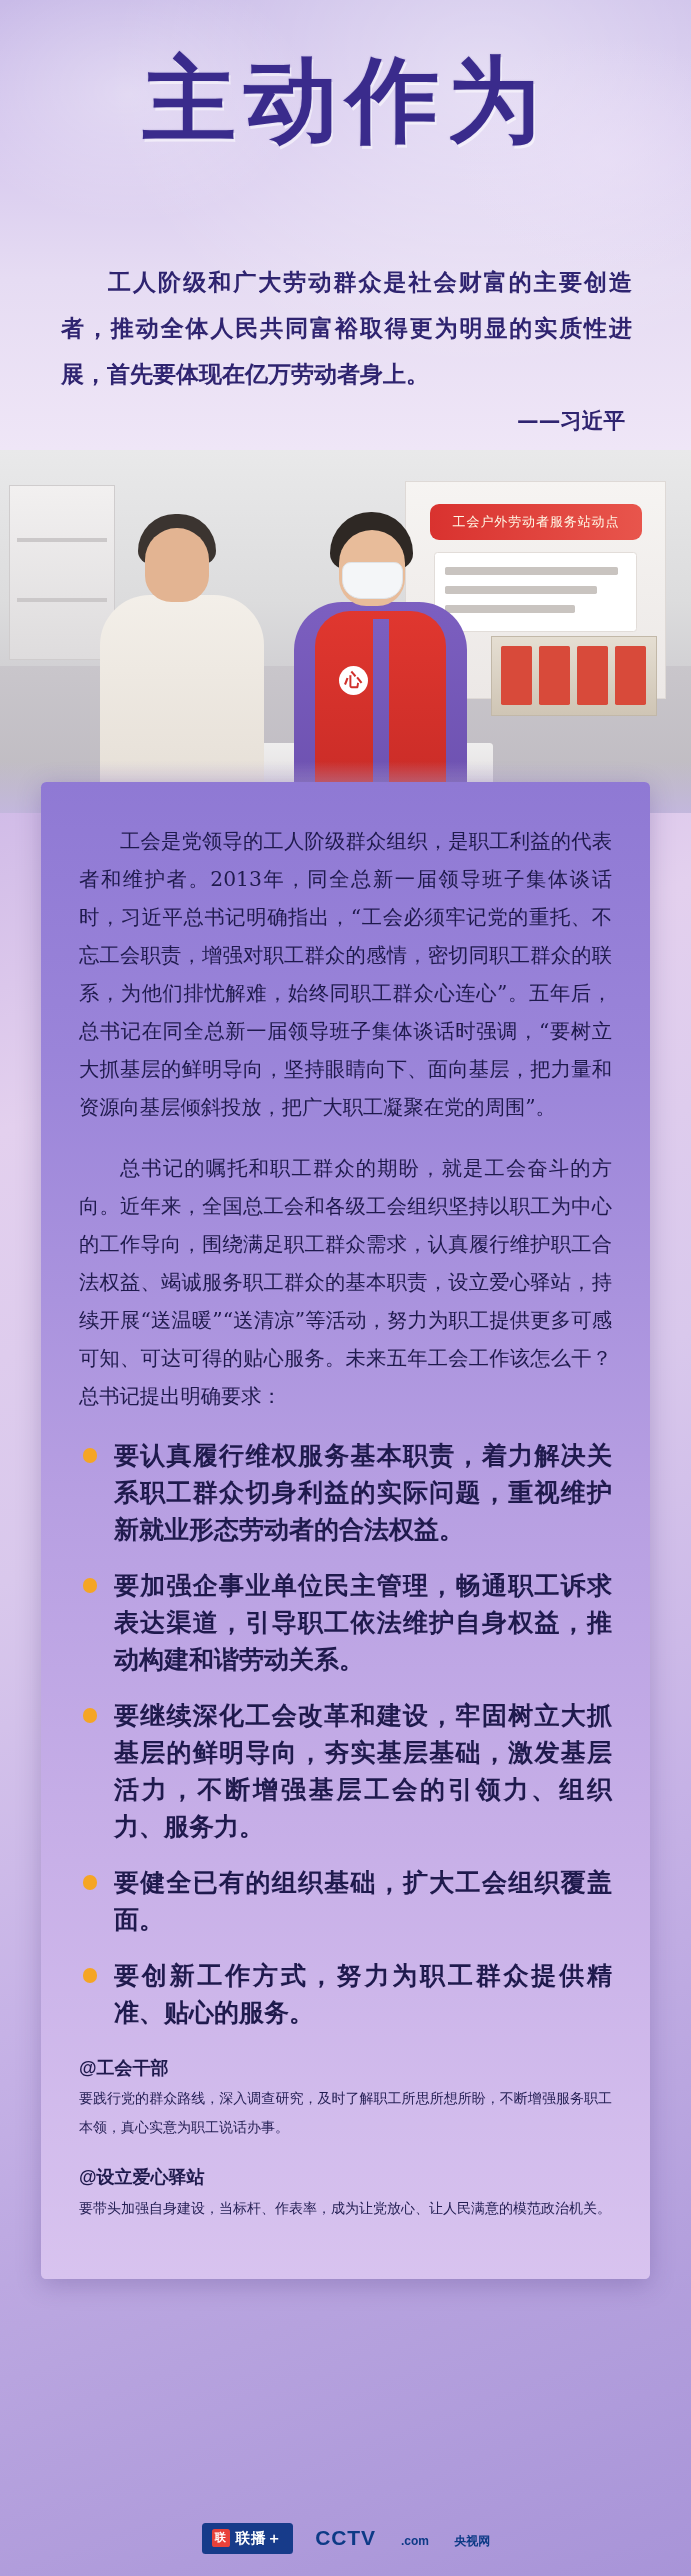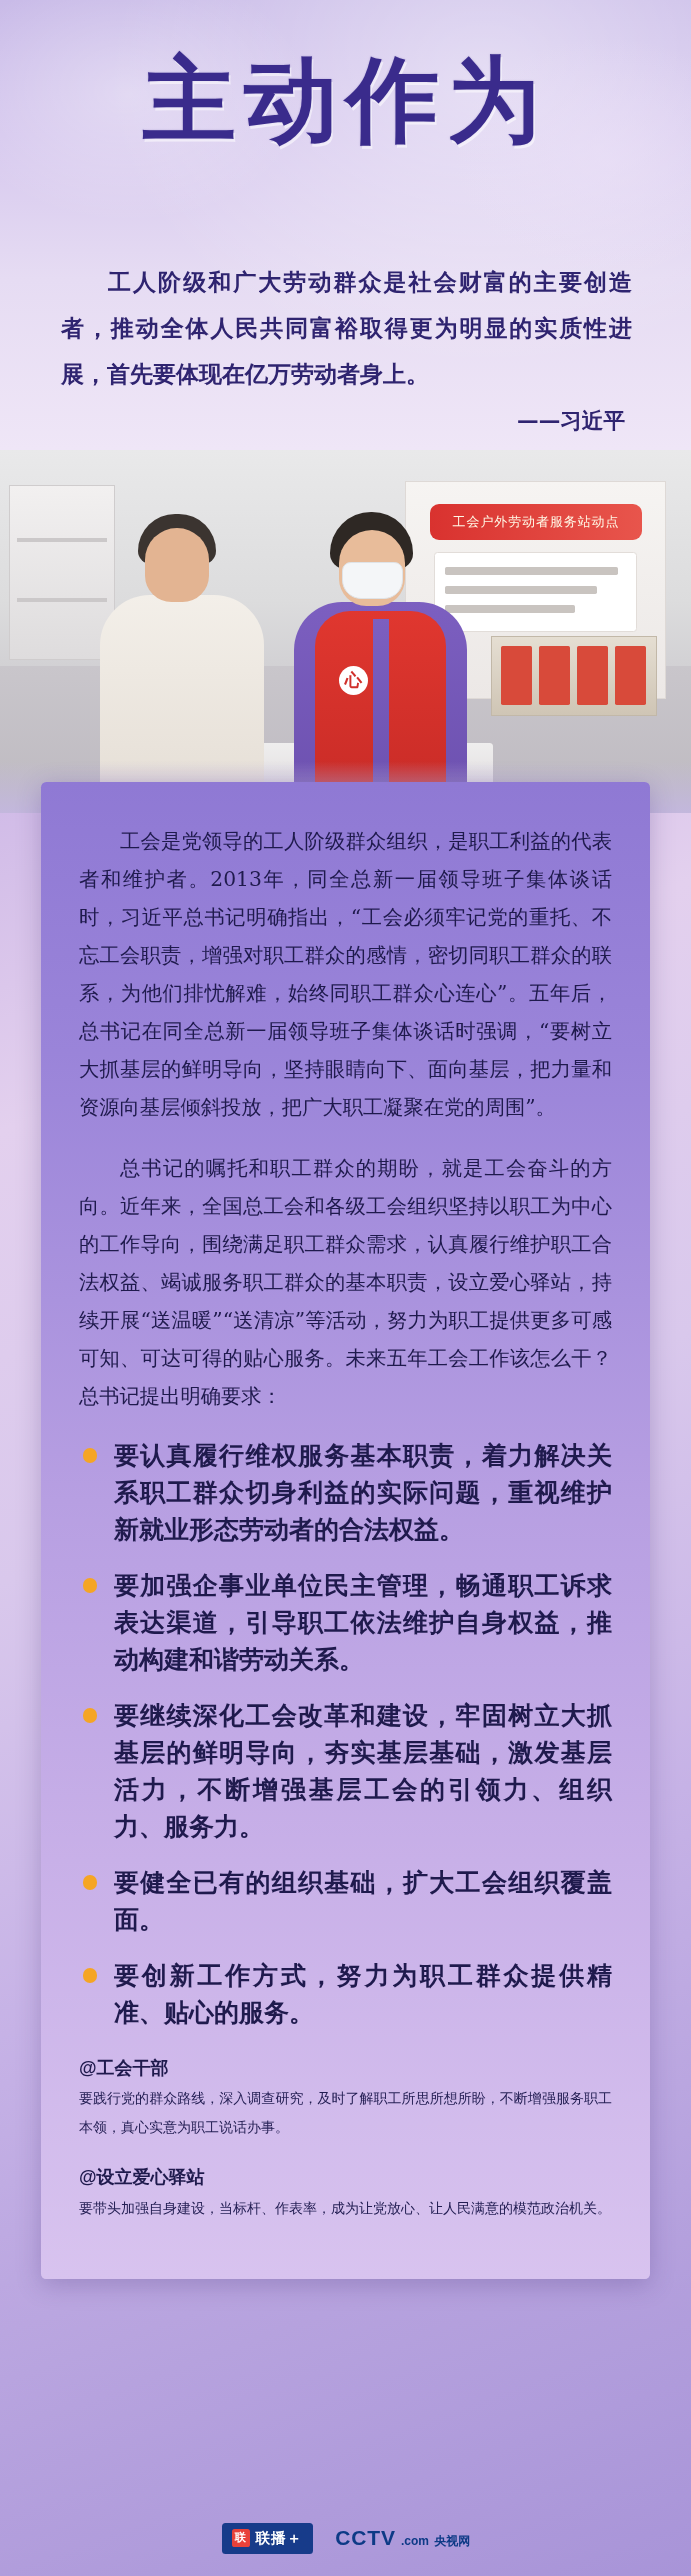--- a/index.html
+++ b/index.html
@@ -306,20 +306,21 @@
     font-size: 11.2px;
     line-height: 17.3px;
     text-align: center;
   }
   .logo-b {
     display: flex;
     align-items: baseline;
     color: #0b2f6b;
     font-weight: bold;
     white-space: nowrap;
+    gap: 20px;
   }
   .logo-b .cctv {
     font-size: 21px;
     letter-spacing: 0.9px;
     color: #0d3a86;
   }
   .logo-b .dotcom {
     font-size: 12px;
     color: #0d3a86;
     margin-left: 5px;

